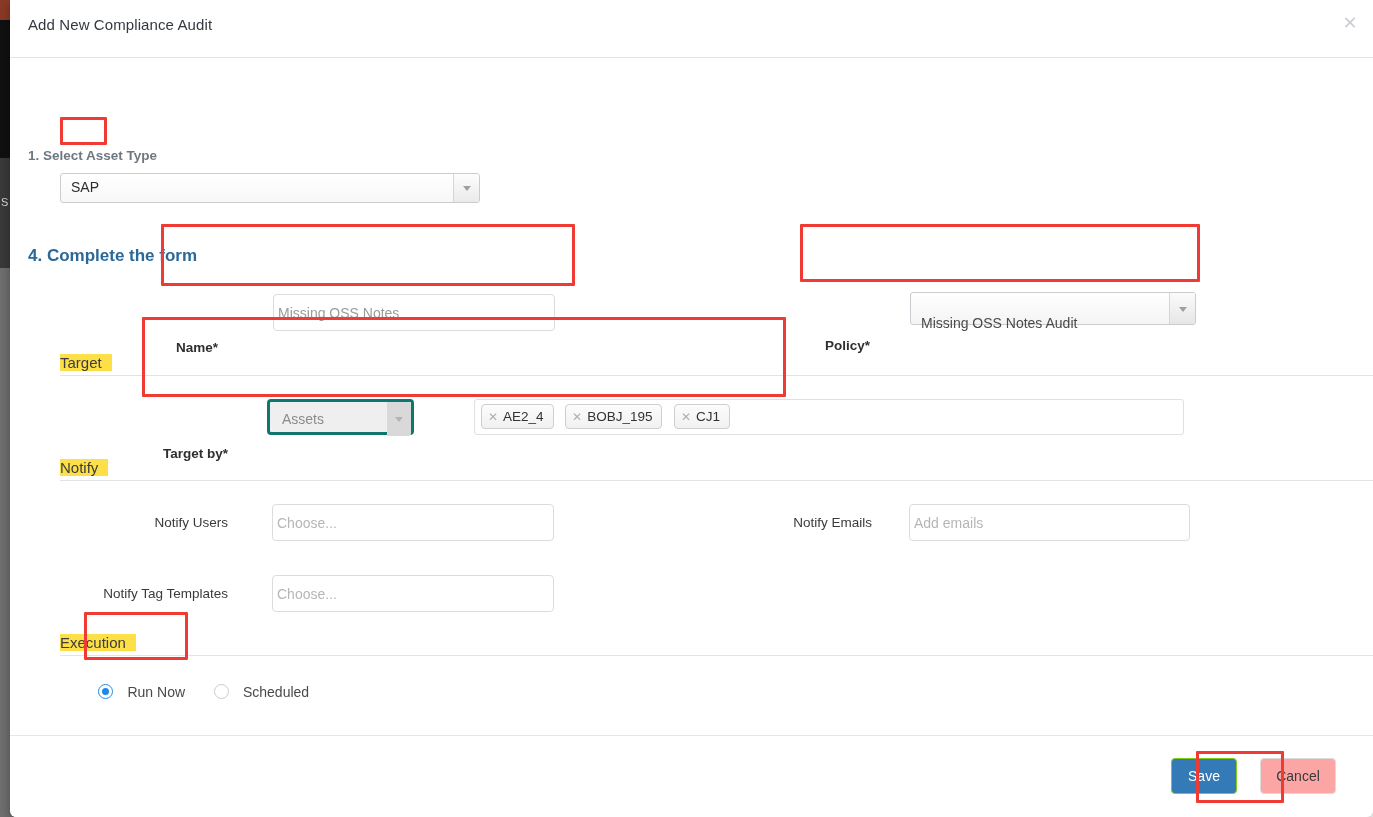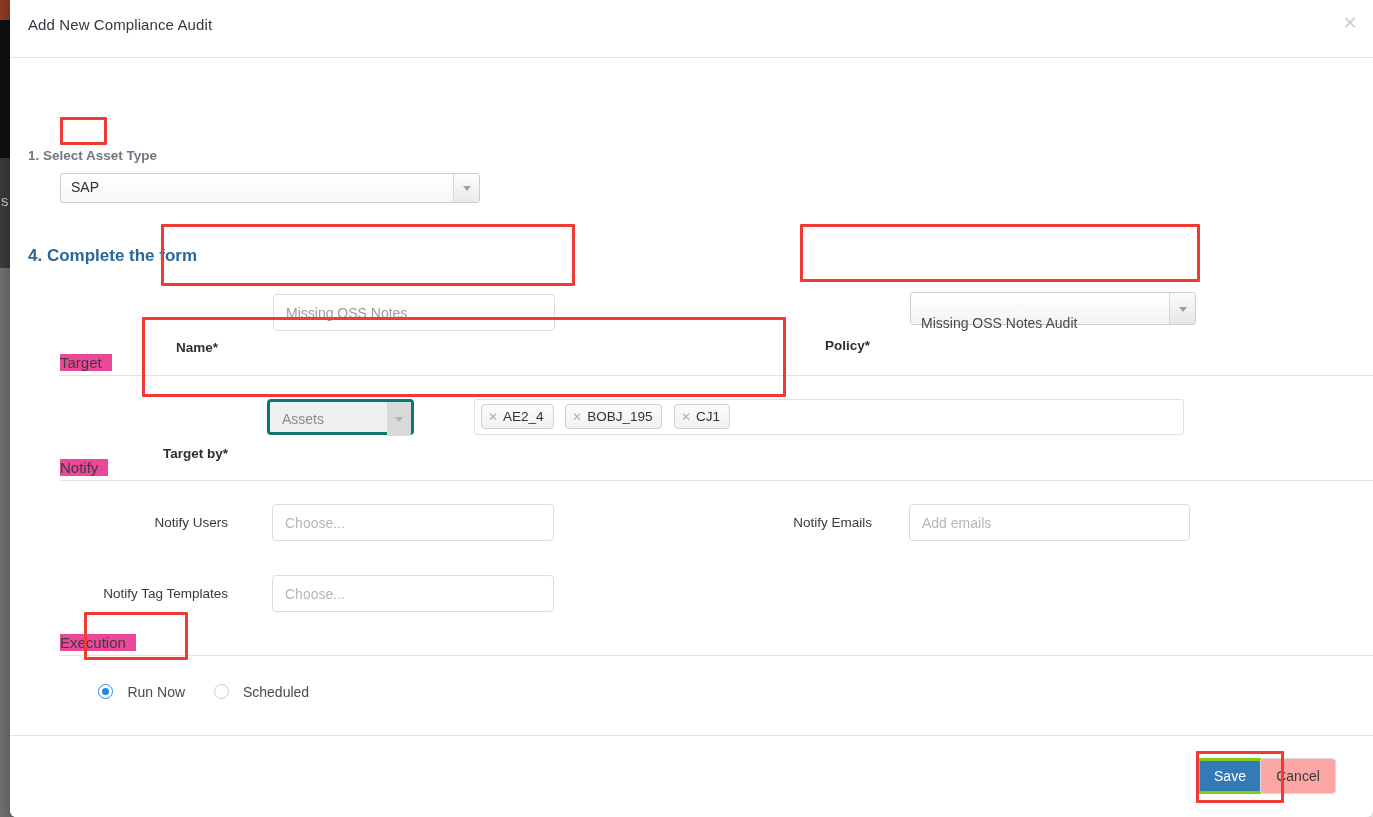--- a/index.html
+++ b/index.html
@@ -161,21 +161,21 @@
 
   .text-input {
     position: absolute;
     border: 1px solid #dcdcdc;
     border-radius: 4px;
     background: #fff;
     box-sizing: border-box;
     font-family: "Liberation Sans", sans-serif;
     font-size: 14px;
     color: #9b9b9b;
-    padding: 0 12px;
+    padding: 0 4px;
     outline: none;
   }
   .text-input::placeholder { color: #b6b6b6; }
 
   
   .policy-select {
     position: absolute;
     left: 900px; top: 234px;
     width: 286px; height: 33px;
     border: 1px solid #c9ccd0;
@@ -200,21 +200,21 @@
   
   .section {
     position: absolute;
     left: 50px;
     width: 1313px;
     height: 20px;
   }
   .section .sec-label {
     position: absolute;
     left: 0; top: 0;
-    background: #ec4899;
+    background: #fde047;
     padding-right: 10px;
     font-size: 15px;
     color: #3c3c3c;
     z-index: 2;
   }
   .section .sec-rule {
     position: absolute;
     left: 0; right: 0; bottom: -2px;
     height: 1px;
     background: #e3e3e3;
@@ -323,24 +323,24 @@
     position: absolute;
     top: 22px;
     height: 36px;
     border-radius: 4px;
     font-family: "Liberation Sans", sans-serif;
     font-size: 14px;
     cursor: pointer;
     box-sizing: border-box;
   }
   .btn-save {
-    right: 110px;
+    right: 136px;
     width: 66px;
     background: #337ab7;
-    border: 3px solid #84cc16;
+    border: 1px solid #84cc16;
     color: #ffffff;
   }
   .btn-cancel {
     right: 37px;
     width: 76px;
     background: #fca5a5;
     border: 1px solid #dcdcdc;
     color: #3a3a3a;
   }
 

